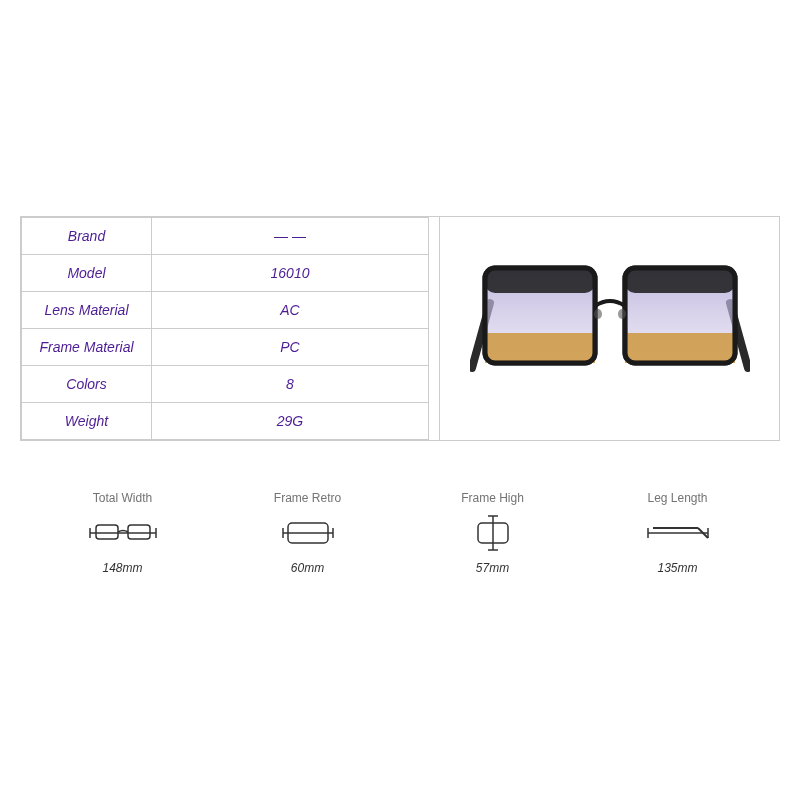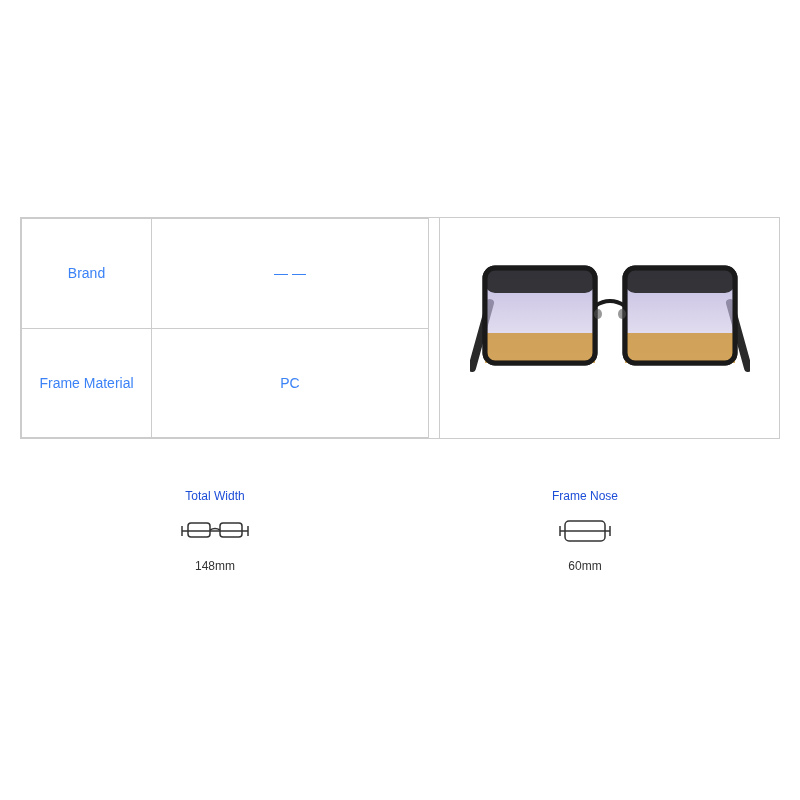--- a/index.html
+++ b/index.html
@@ -25,21 +25,22 @@
     }
     
     .specs-table {
       flex: 1;
       border-collapse: collapse;
     }
     .specs-table td {
       border: 1px solid #ccc;
       padding: 10px 14px;
       font-size: 14px;
-      color: #3b82f6;
+      color: #4c1d95;
+      font-style: italic;
     }
     .specs-table td:first-child {
       text-align: center;
       width: 130px;
       font-weight: normal;
       background: #fff;
     }
     .specs-table td:last-child {
       text-align: center;
       font-weight: normal;
@@ -70,50 +71,67 @@
       border-top: none;
     }
     .dim-item {
       display: flex;
       flex-direction: column;
       align-items: center;
       gap: 8px;
     }
     .dim-label {
       font-size: 12px;
-      color: #1d4ed8;
+      color: #737373;
       font-weight: normal;
       text-align: center;
     }
     .dim-icon {
       width: 70px;
       height: 40px;
     }
     .dim-value {
       font-size: 12px;
       color: #333;
       text-align: center;
+      font-style: italic;
     }
   </style>
 </head>
 <body>
 
 <div class="main-container">
 
   <div class="top-section">
 
     <table class="specs-table">
       <tbody id="specs-tbody">
       <tr>
             <td>Brand</td>
             <td>— —</td>
           </tr>
           <tr>
+            <td>Model</td>
+            <td>16010</td>
+          </tr>
+          <tr>
+            <td>Lens Material</td>
+            <td>AC</td>
+          </tr>
+          <tr>
             <td>Frame Material</td>
             <td>PC</td>
+          </tr>
+          <tr>
+            <td>Colors</td>
+            <td>8</td>
+          </tr>
+          <tr>
+            <td>Weight</td>
+            <td>29G</td>
           </tr>
         </tbody>
     </table>
 
     <div class="image-panel">
 
       <svg class="sunglasses-img" viewBox="0 0 280 180" xmlns="http://www.w3.org/2000/svg">
 
         <line x1="20" y1="65" x2="2" y2="130" stroke="#2a2a2a" stroke-width="8" stroke-linecap="round"></line>
 
@@ -162,23 +180,44 @@
       <line x1="2" y1="20" x2="68" y2="20" stroke="#333" stroke-width="1.5"></line>
       <line x1="2" y1="15" x2="2" y2="25" stroke="#333" stroke-width="1.5"></line>
       <line x1="68" y1="15" x2="68" y2="25" stroke="#333" stroke-width="1.5"></line>
       <rect x="8" y="12" width="22" height="14" rx="3" fill="none" stroke="#333" stroke-width="1.5"></rect>
       <rect x="40" y="12" width="22" height="14" rx="3" fill="none" stroke="#333" stroke-width="1.5"></rect>
       <path d="M30 19 Q35 16 40 19" stroke="#333" stroke-width="1.5" fill="none"></path>
     </svg></div>
         <div class="dim-value">148mm</div>
       </div>
       <div class="dim-item">
-        <div class="dim-label">Frame Nose</div>
+        <div class="dim-label">Frame Retro</div>
         <div class="dim-icon"><svg viewBox="0 0 70 40" xmlns="http://www.w3.org/2000/svg">
       <line x1="10" y1="20" x2="60" y2="20" stroke="#333" stroke-width="1.5"></line>
       <line x1="10" y1="15" x2="10" y2="25" stroke="#333" stroke-width="1.5"></line>
       <line x1="60" y1="15" x2="60" y2="25" stroke="#333" stroke-width="1.5"></line>
       <rect x="15" y="10" width="40" height="20" rx="4" fill="none" stroke="#333" stroke-width="1.5"></rect>
     </svg></div>
         <div class="dim-value">60mm</div>
       </div>
+      <div class="dim-item">
+        <div class="dim-label">Frame High</div>
+        <div class="dim-icon"><svg viewBox="0 0 70 40" xmlns="http://www.w3.org/2000/svg">
+      <line x1="35" y1="3" x2="35" y2="37" stroke="#333" stroke-width="1.5"></line>
+      <line x1="30" y1="3" x2="40" y2="3" stroke="#333" stroke-width="1.5"></line>
+      <line x1="30" y1="37" x2="40" y2="37" stroke="#333" stroke-width="1.5"></line>
+      <rect x="20" y="10" width="30" height="20" rx="4" fill="none" stroke="#333" stroke-width="1.5"></rect>
+    </svg></div>
+        <div class="dim-value">57mm</div>
+      </div>
+      <div class="dim-item">
+        <div class="dim-label">Leg Length</div>
+        <div class="dim-icon"><svg viewBox="0 0 70 40" xmlns="http://www.w3.org/2000/svg">
+      <line x1="5" y1="20" x2="65" y2="20" stroke="#333" stroke-width="1.5"></line>
+      <line x1="5" y1="15" x2="5" y2="25" stroke="#333" stroke-width="1.5"></line>
+      <line x1="65" y1="15" x2="65" y2="25" stroke="#333" stroke-width="1.5"></line>
+      <line x1="10" y1="15" x2="55" y2="15" stroke="#333" stroke-width="2"></line>
+      <line x1="55" y1="15" x2="65" y2="25" stroke="#333" stroke-width="2"></line>
+    </svg></div>
+        <div class="dim-value">135mm</div>
+      </div>
     </div>
 </div>
 
 </body></html>

